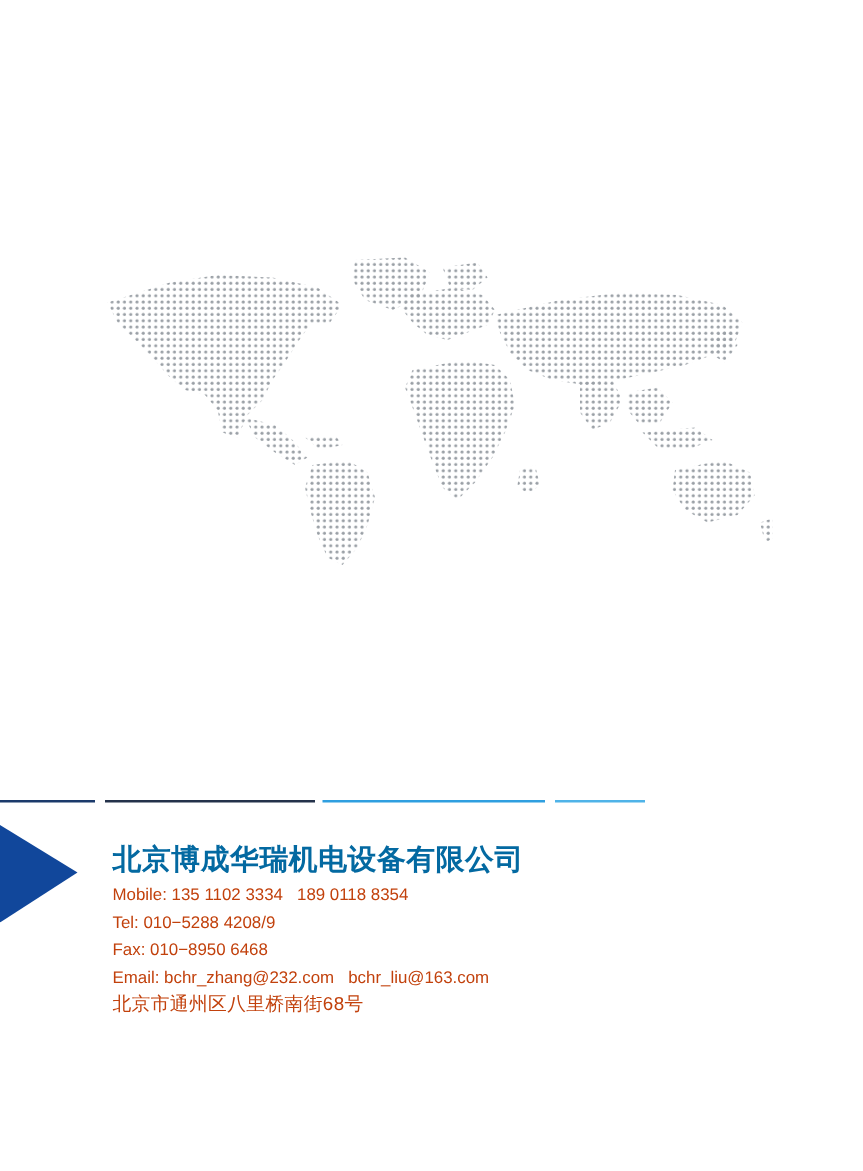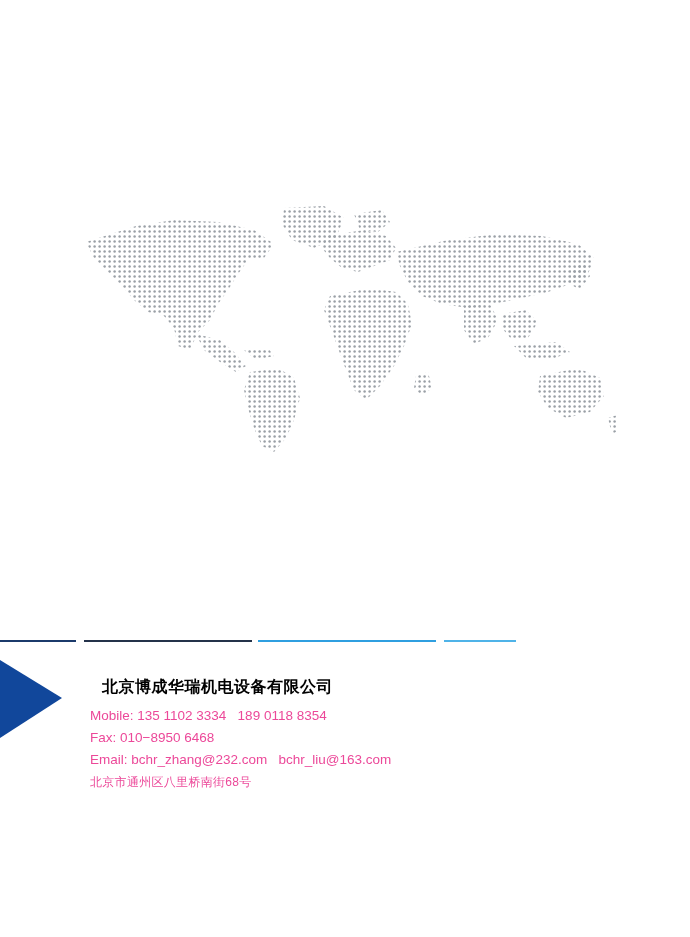--- a/index.html
+++ b/index.html
@@ -65,36 +65,36 @@
   .arrow-mark svg { display: block; }
 
   
   .contact {
     position: absolute;
     left: 90px;
     top: 674px;
     width: 520px;
   }
   .company-name {
-    color: #000000;
-    font-size: 16px;
+    color: #0369a1;
+    font-size: 23px;
     font-weight: bold;
     letter-spacing: 0.5px;
     line-height: 26px;
-    margin: 0 0 5px 12px;
+    margin: 0 0 5px 0;
   }
   .contact-line {
-    color: #ec4899;
+    color: #c2410c;
     font-size: 13.5px;
     line-height: 22px;
     white-space: pre;
     margin: 0;
   }
   .contact-line.cn {
-    font-size: 12px;
+    font-size: 15px;
     letter-spacing: 0.3px;
   }
 </style>
 </head>
 <body>
 
 <div class="page">
 
   <div class="map-wrap">
     <svg viewBox="0 0 540 260" xmlns="http://www.w3.org/2000/svg" aria-hidden="true">
@@ -155,18 +155,19 @@
 
   <div class="arrow-mark">
     <svg width="68" height="78" viewBox="0 0 68 78" xmlns="http://www.w3.org/2000/svg" aria-hidden="true">
       <polygon points="0,0 62,38 0,78" fill="#11479b"></polygon>
     </svg>
   </div>
 
   <div class="contact">
     <div class="company-name">北京博成华瑞机电设备有限公司</div>
     <div class="contact-line">Mobile: 135 1102 3334   189 0118 8354</div>
+    <div class="contact-line">Tel: 010−5288 4208/9</div>
     <div class="contact-line">Fax: 010−8950 6468</div>
     <div class="contact-line">Email: bchr_zhang@232.com   bchr_liu@163.com</div>
     <div class="contact-line cn">北京市通州区八里桥南街68号</div>
   </div>
 
 </div>
 
 </body></html>

